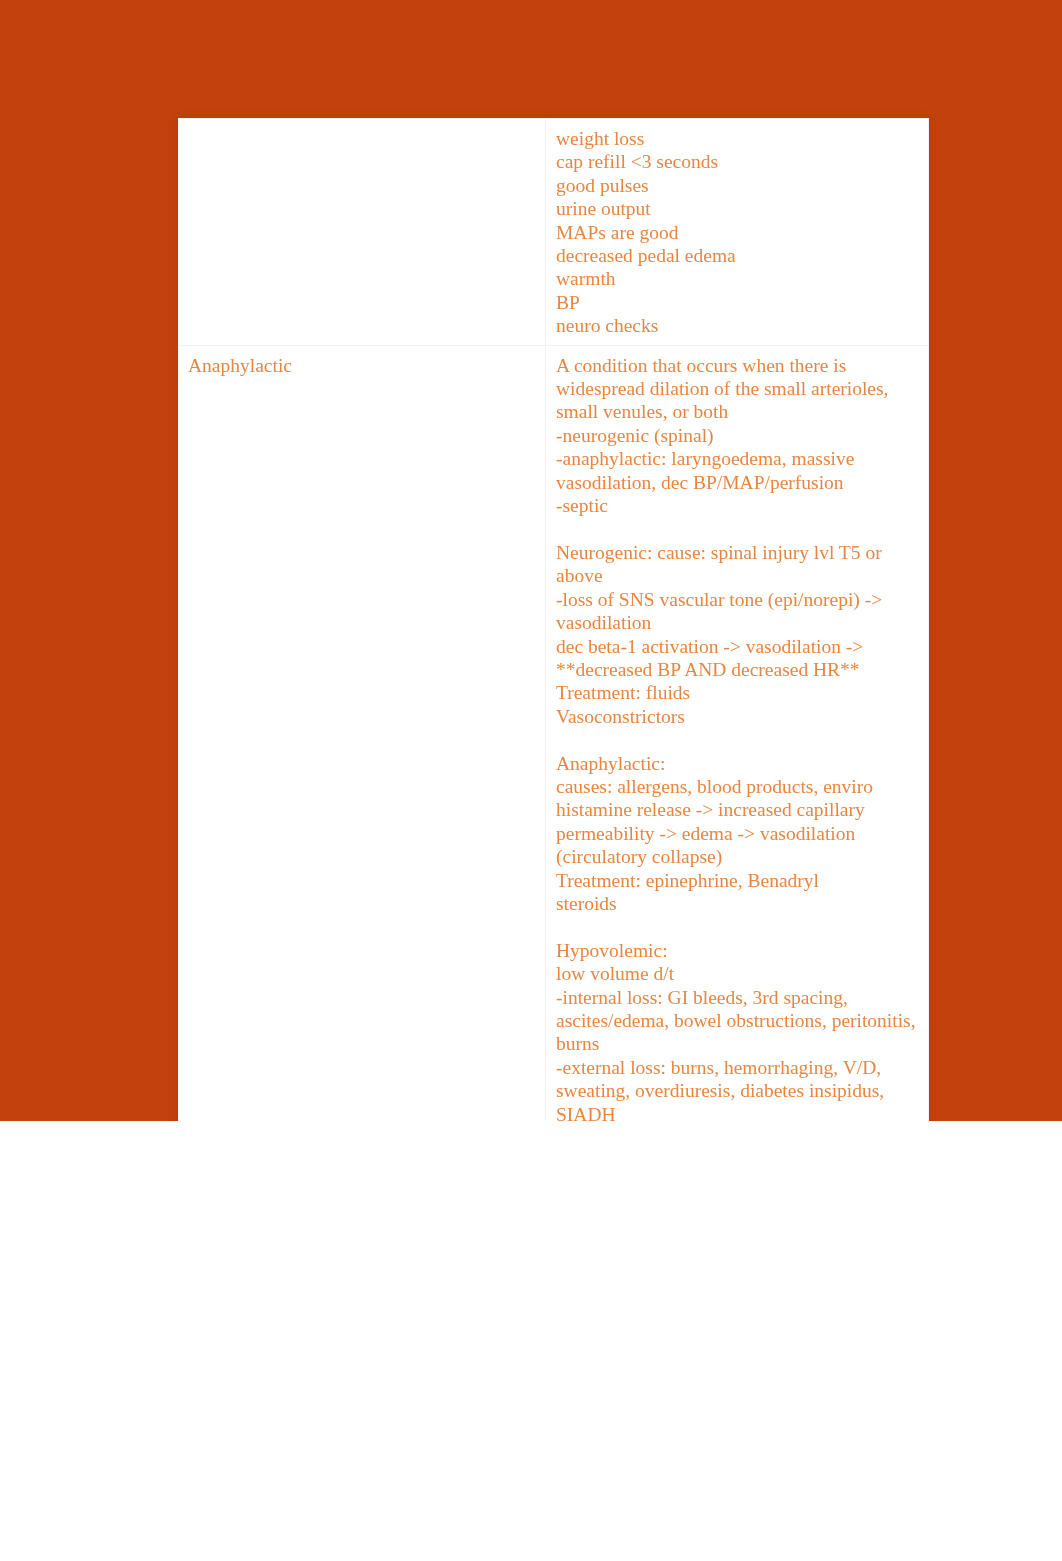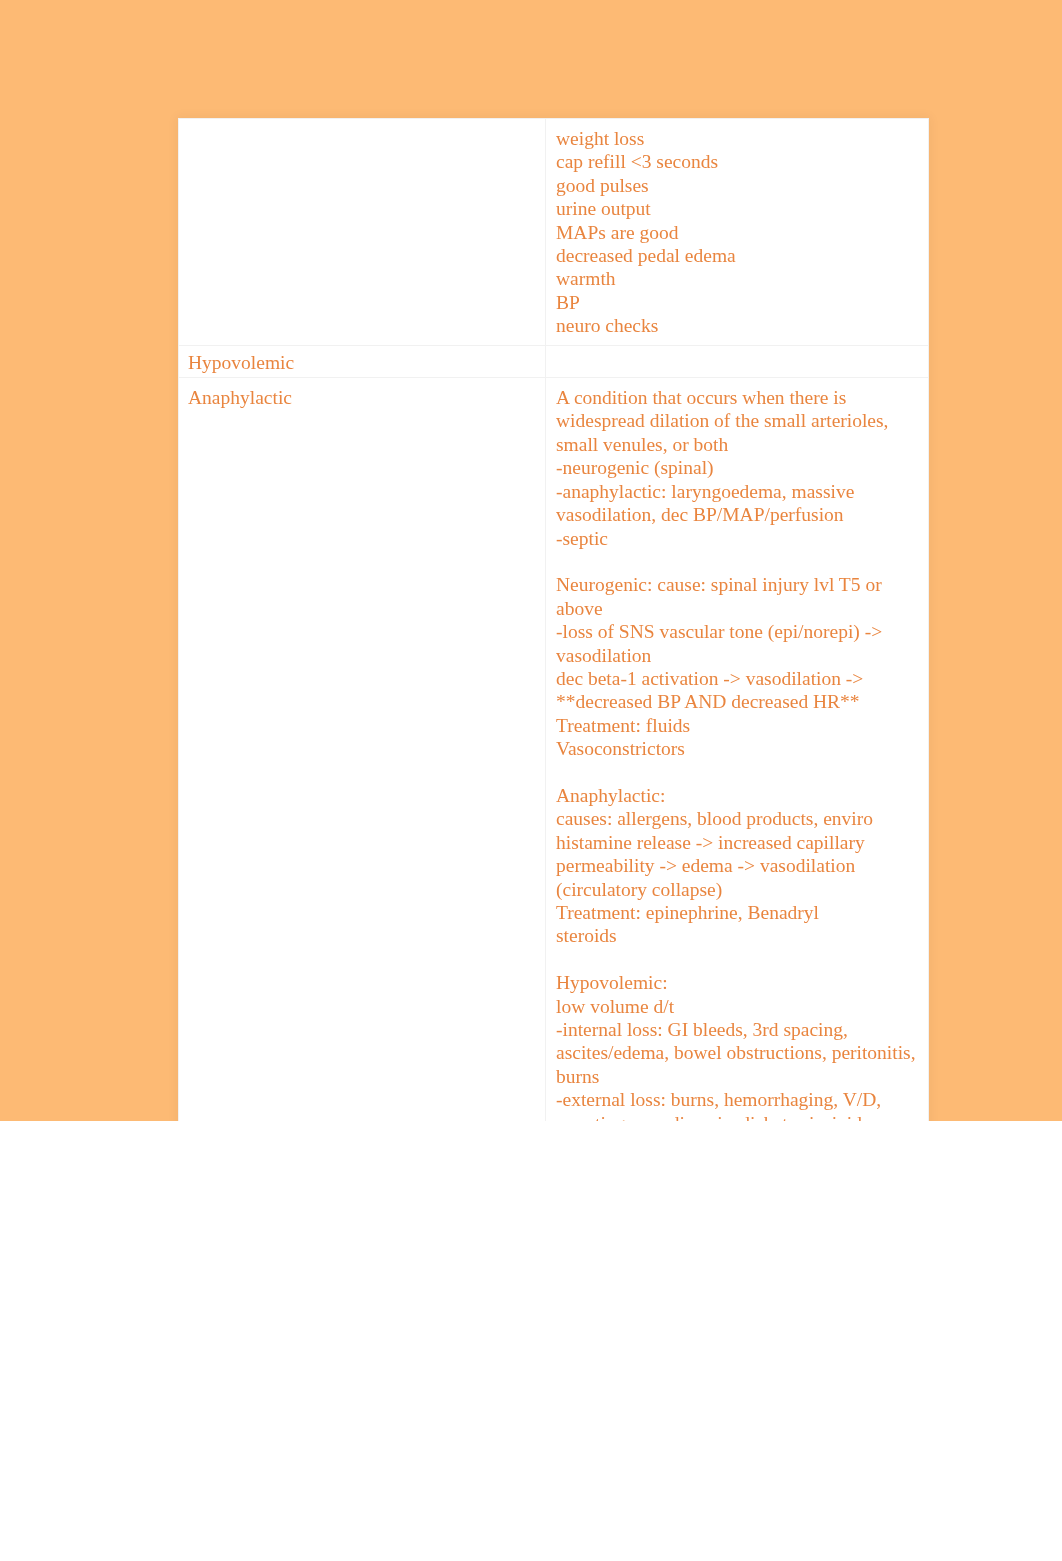--- a/index.html
+++ b/index.html
@@ -11,21 +11,21 @@
     width: 1062px;
     height: 1561px;
     font-family: "Liberation Serif", "DejaVu Serif", serif;
     -webkit-font-smoothing: antialiased;
   }
 
   .page {
     position: relative;
     width: 1062px;
     height: 1121px;
-    background: #fdba74;
+    background: #c2410c;
     overflow: hidden;
   }
 
   
   .notes-table {
     position: absolute;
     left: 178px;
     top: 118px;
     width: 748px;
     border-collapse: collapse;
@@ -84,28 +84,20 @@
 good pulses
 urine output
 MAPs are good
 decreased pedal edema
 warmth
 BP
 neuro checks</div>
         </td>
       </tr>
 
-      <tr class="row-label">
-        <td class="col-left">
-          <div class="cell-inner">Hypovolemic</div>
-        </td>
-        <td class="col-right">
-          <div class="cell-inner right-pad"></div>
-        </td>
-      </tr>
 
       <tr class="row-distributive">
         <td class="col-left">
           <div class="cell-inner">Anaphylactic</div>
         </td>
         <td class="col-right">
           <div class="cell-inner right-pad">A condition that occurs when there is widespread dilation of the small arterioles, small venules, or both
 -neurogenic (spinal)
 -anaphylactic: laryngoedema, massive vasodilation, dec BP/MAP/perfusion
 -septic

